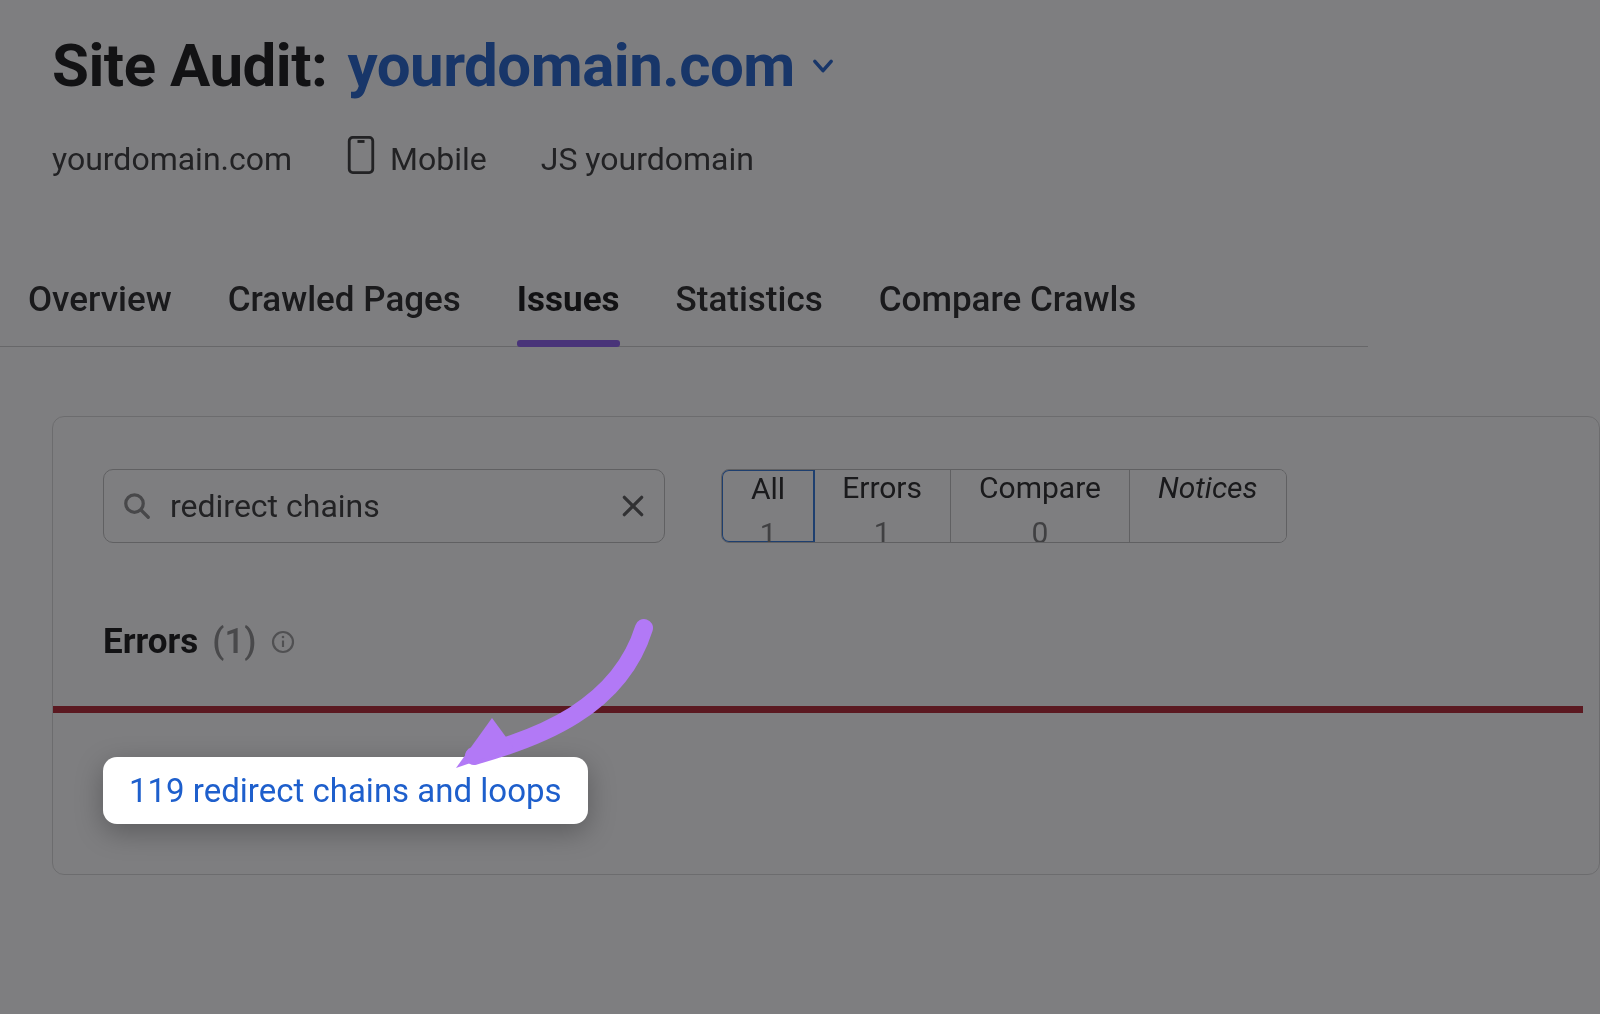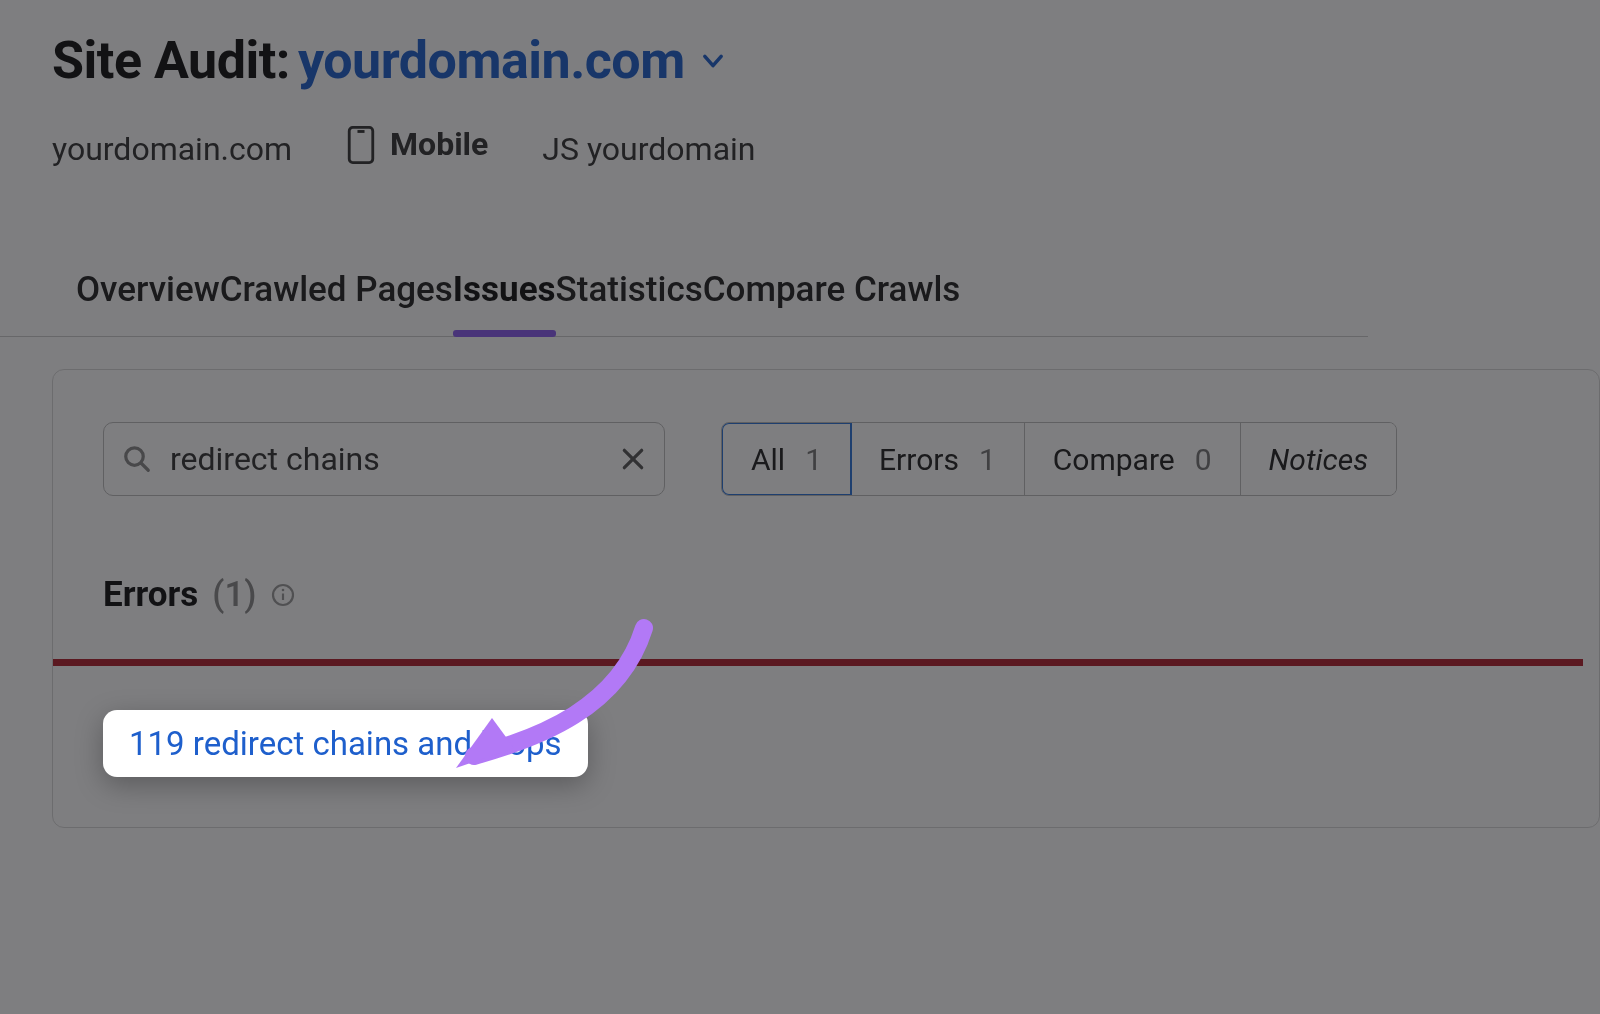--- a/index.html
+++ b/index.html
@@ -14,22 +14,22 @@
     position: relative;
     width: 1600px;
     height: 1014px;
     padding: 30px 0 0 52px;
   }
 
   
   .title-row {
     display: flex;
     align-items: flex-end;
-    gap: 8px;
-    font-size: 52px;
+    gap: 20px;
+    font-size: 60px;
     font-weight: 700;
     letter-spacing: -0.5px;
   }
   .title-row .prefix { color: #111; }
   .title-row .domain {
     color: #1e5fcc;
     display: inline-flex;
     align-items: center;
     gap: 14px;
     cursor: pointer;
@@ -41,56 +41,56 @@
   .meta-row {
     margin-top: 34px;
     display: flex;
     align-items: center;
     gap: 54px;
     font-size: 32px;
     color: #333;
   }
   .meta-row .mobile-item {
     display: inline-flex;
-    align-items: flex-start;
+    align-items: center;
     gap: 14px;
-    font-weight: bold;
   }
   .meta-row .mobile-item svg { width: 30px; height: 40px; }
 
   
   .tabs {
     margin-top: 96px;
     display: flex;
+    gap: 56px;
     font-size: 35px;
     color: #222;
     border-bottom: 1px solid #ccc;
     width: 1368px;
     margin-left: -52px;
-    padding-left: 76px;
+    padding-left: 28px;
   }
   .tab {
     padding-bottom: 26px;
     cursor: pointer;
     position: relative;
     font-weight: 500;
   }
   .tab.active { font-weight: 700; color: #111; }
   .tab.active::after {
     content: "";
     position: absolute;
     left: 0; right: 0; bottom: -1px;
     height: 7px;
     background: #8a5cf0;
     border-radius: 3px;
   }
 
   
   .panel {
-    margin-top: 32px;
+    margin-top: 69px;
     border: 1px solid #d8d8d8;
     border-radius: 12px;
     width: 1548px;
     position: relative;
     padding: 52px 16px 50px 0;
   }
 
   
   .controls {
     display: flex;
@@ -120,27 +120,28 @@
     display: flex;
     border: 1px solid #bcbcbc;
     border-radius: 8px;
     overflow: hidden;
     height: 74px;
     font-size: 30px;
   }
   .pill {
     display: flex;
     align-items: center;
-    gap: 20px;
+    gap: 10px;
     padding: 0 28px;
     border-right: 1px solid #bcbcbc;
     cursor: pointer;
     color: #222;
     background: #fff;
     white-space: nowrap;
+    flex-direction: column;
   }
   .pill:last-child { border-right: none; font-style: italic; }
   .pill .cnt { color: #777; font-weight: 400; }
   .pill.active {
     border: 2px solid #2b74da;
     margin: -1px;
     border-radius: 8px 0 0 8px;
     z-index: 1;
     background: #fff;
   }

